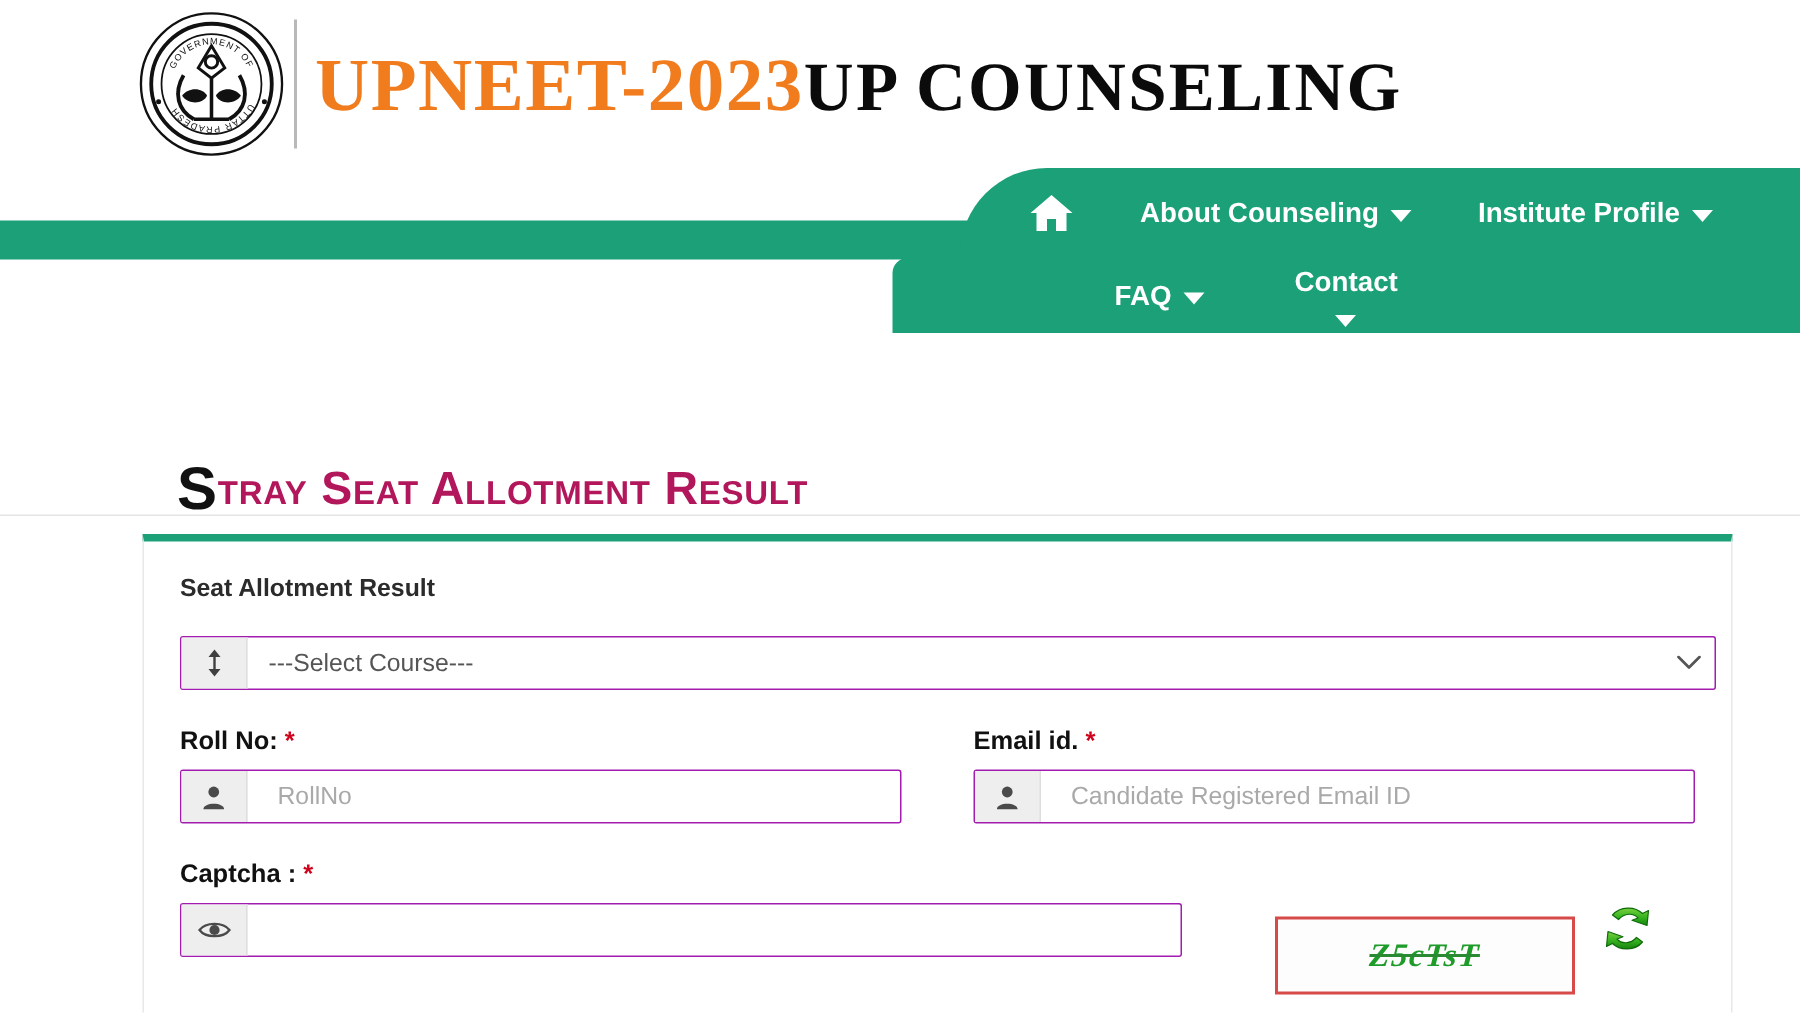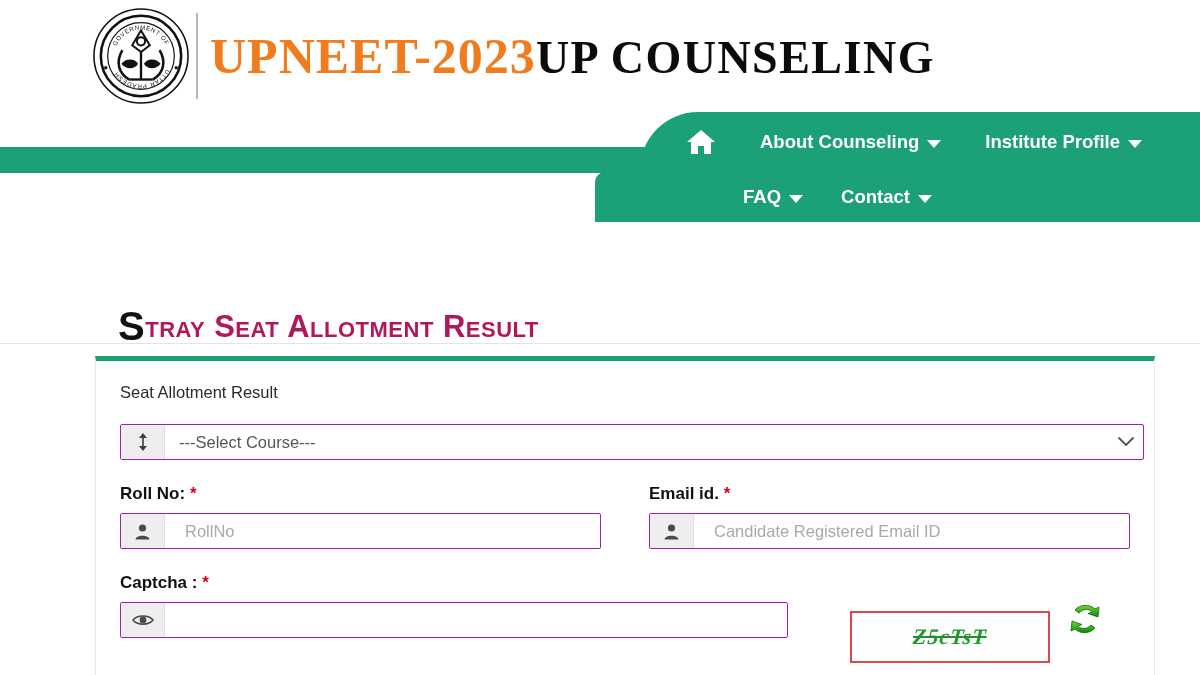--- a/index.html
+++ b/index.html
@@ -62,21 +62,21 @@
     display: flex; align-items: center;
   }
   .nav-item {
     color: #ffffff; font-size: 18.5px; font-weight: bold;
     display: flex; align-items: center; gap: 8px;
     white-space: nowrap; cursor: pointer;
   }
   .nav-row1 .nav-item:first-of-type { margin-left: 46px; }
   .nav-row1 .nav-item + .nav-item { margin-left: 44px; }
   .nav-row2 .nav-item:first-of-type { margin-left: 148px; }
-  .nav-row2 .nav-item + .nav-item { margin-left: 38px; }
+  .nav-row2 .nav-item + .nav-item { margin-left: 60px; flex-direction: column; }
   .caret {
     width: 0; height: 0;
     border-left: 7px solid transparent;
     border-right: 7px solid transparent;
     border-top: 8px solid #ffffff;
     display: inline-block; margin-top: 3px;
   }
   .home-ico { display: block; }
 
   
@@ -104,21 +104,21 @@
     position: absolute; left: 95px; top: 356px;
     width: 1060px; height: 330px;
     background: #ffffff;
     border: 1px solid #e8e8e8;
     border-top: 5px solid #1BA077;
     border-bottom: none;
   }
   .panel-inner { padding: 22px 24px 0 24px; }
 
   .panel-subtitle {
-    font-size: 16.5px; color: #2b2b2b; margin: 0 0 22px 0;
+    font-size: 16.5px; color: #2b2b2b; margin: 0 0 22px 0; font-weight: bold;
   }
 
   .field-label {
     font-size: 17px; font-weight: bold; color: #111111;
     margin-bottom: 9px; white-space: nowrap;
   }
   .req { color: #d0021b; font-weight: bold; }
 
   .row { display: flex; gap: 48px; }
   .col { display: flex; flex-direction: column; }

